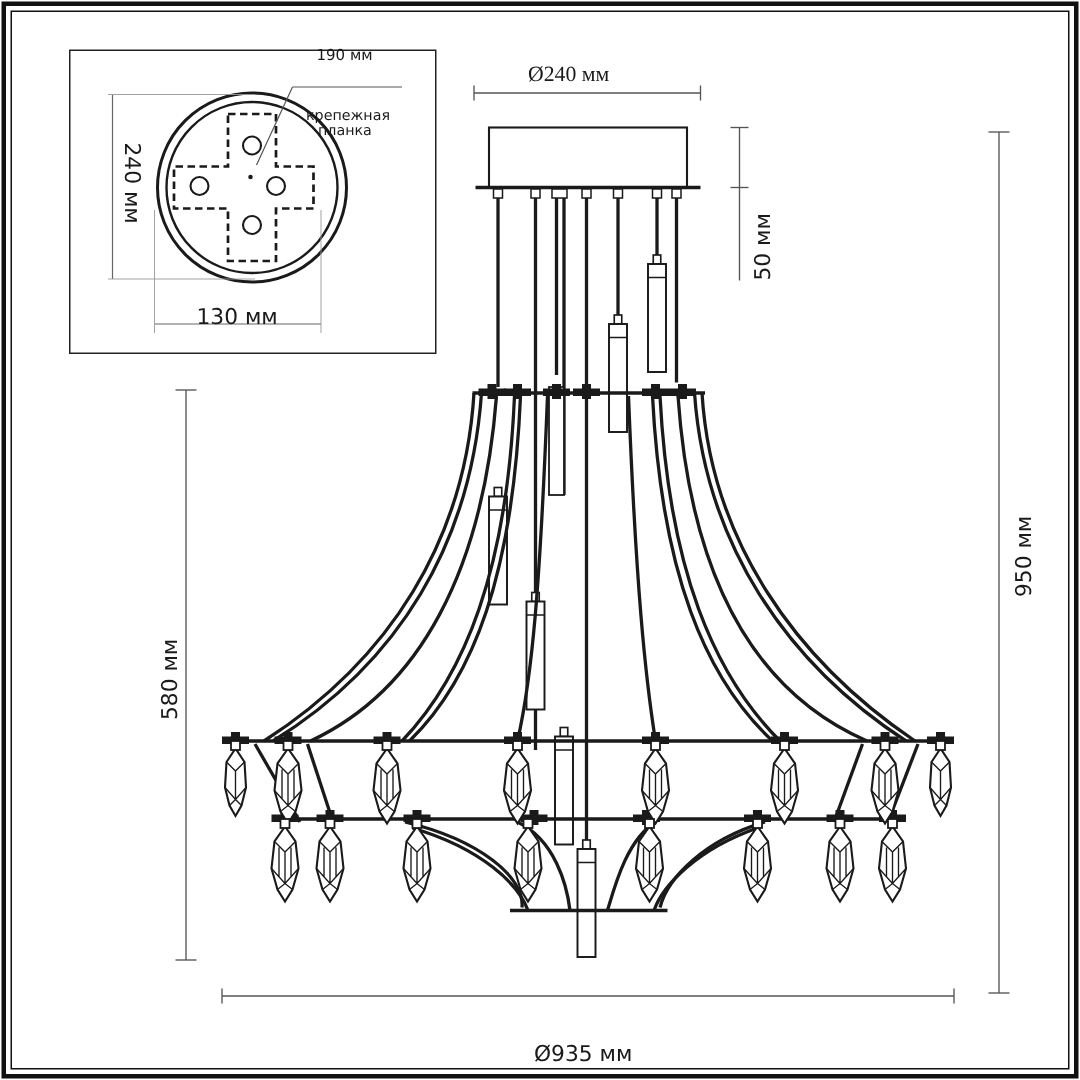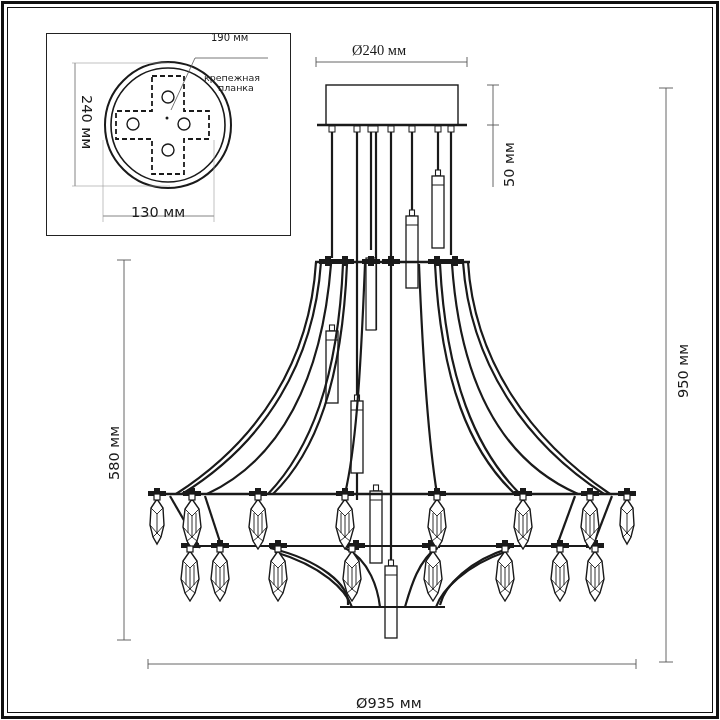--- a/index.html
+++ b/index.html
@@ -214,21 +214,21 @@
     <use href="#crystal" x="433" y="551"></use>
     <use href="#crystal" x="505" y="551"></use>
     <use href="#crystal" x="560" y="551"></use>
     <use href="#crystal" x="595" y="551"></use>
   </g>
 </svg>
 
 <div class="lbl lbl-sm" style="left:211px; top:33px;text-align:center;">190 мм</div>
 <div class="lbl lbl-xs" style="left:204px; top:61px;margin-top:12px;">
   <div>крепежная</div>
-  <div style="padding-left:8px;text-align:center;">планка</div>
+  <div style="padding-left:8px;">планка</div>
 </div>
 <div class="lbl lbl-lg vert-cw" style="left:94px; top:95px;">240 мм</div>
 <div class="lbl lbl-lg" style="left:131px; top:205px;">130 мм</div>
 
 <div class="lbl lbl-lg" style="left:352px; top:43px;font-family:Liberation Serif, serif;">Ø240 мм</div>
 <div class="lbl lbl-lg vert" style="left:502px; top:187px;">50 мм</div>
 <div class="lbl lbl-lg vert" style="left:676px; top:398px;">950 мм</div>
 <div class="lbl lbl-lg vert" style="left:107px; top:480px;">580 мм</div>
 <div class="lbl lbl-lg" style="left:356px; top:696px;">Ø935 мм</div>
 

